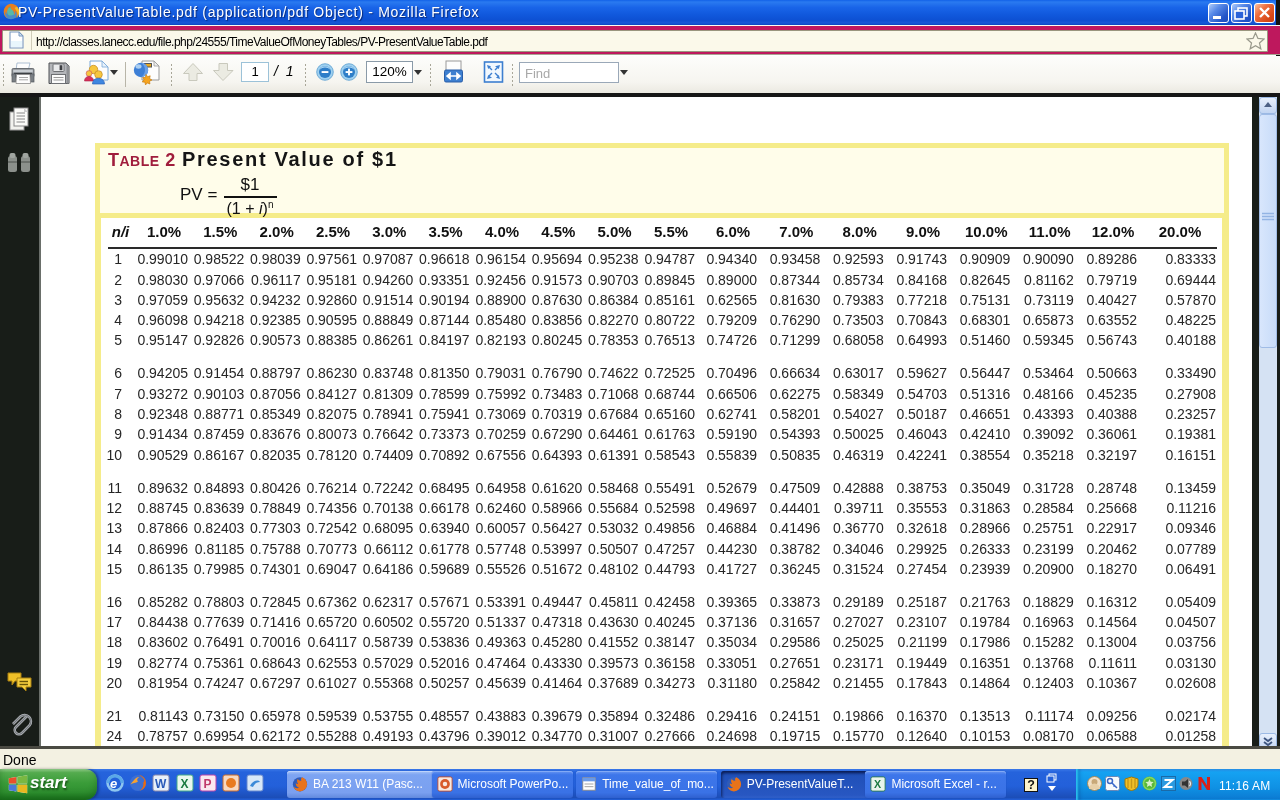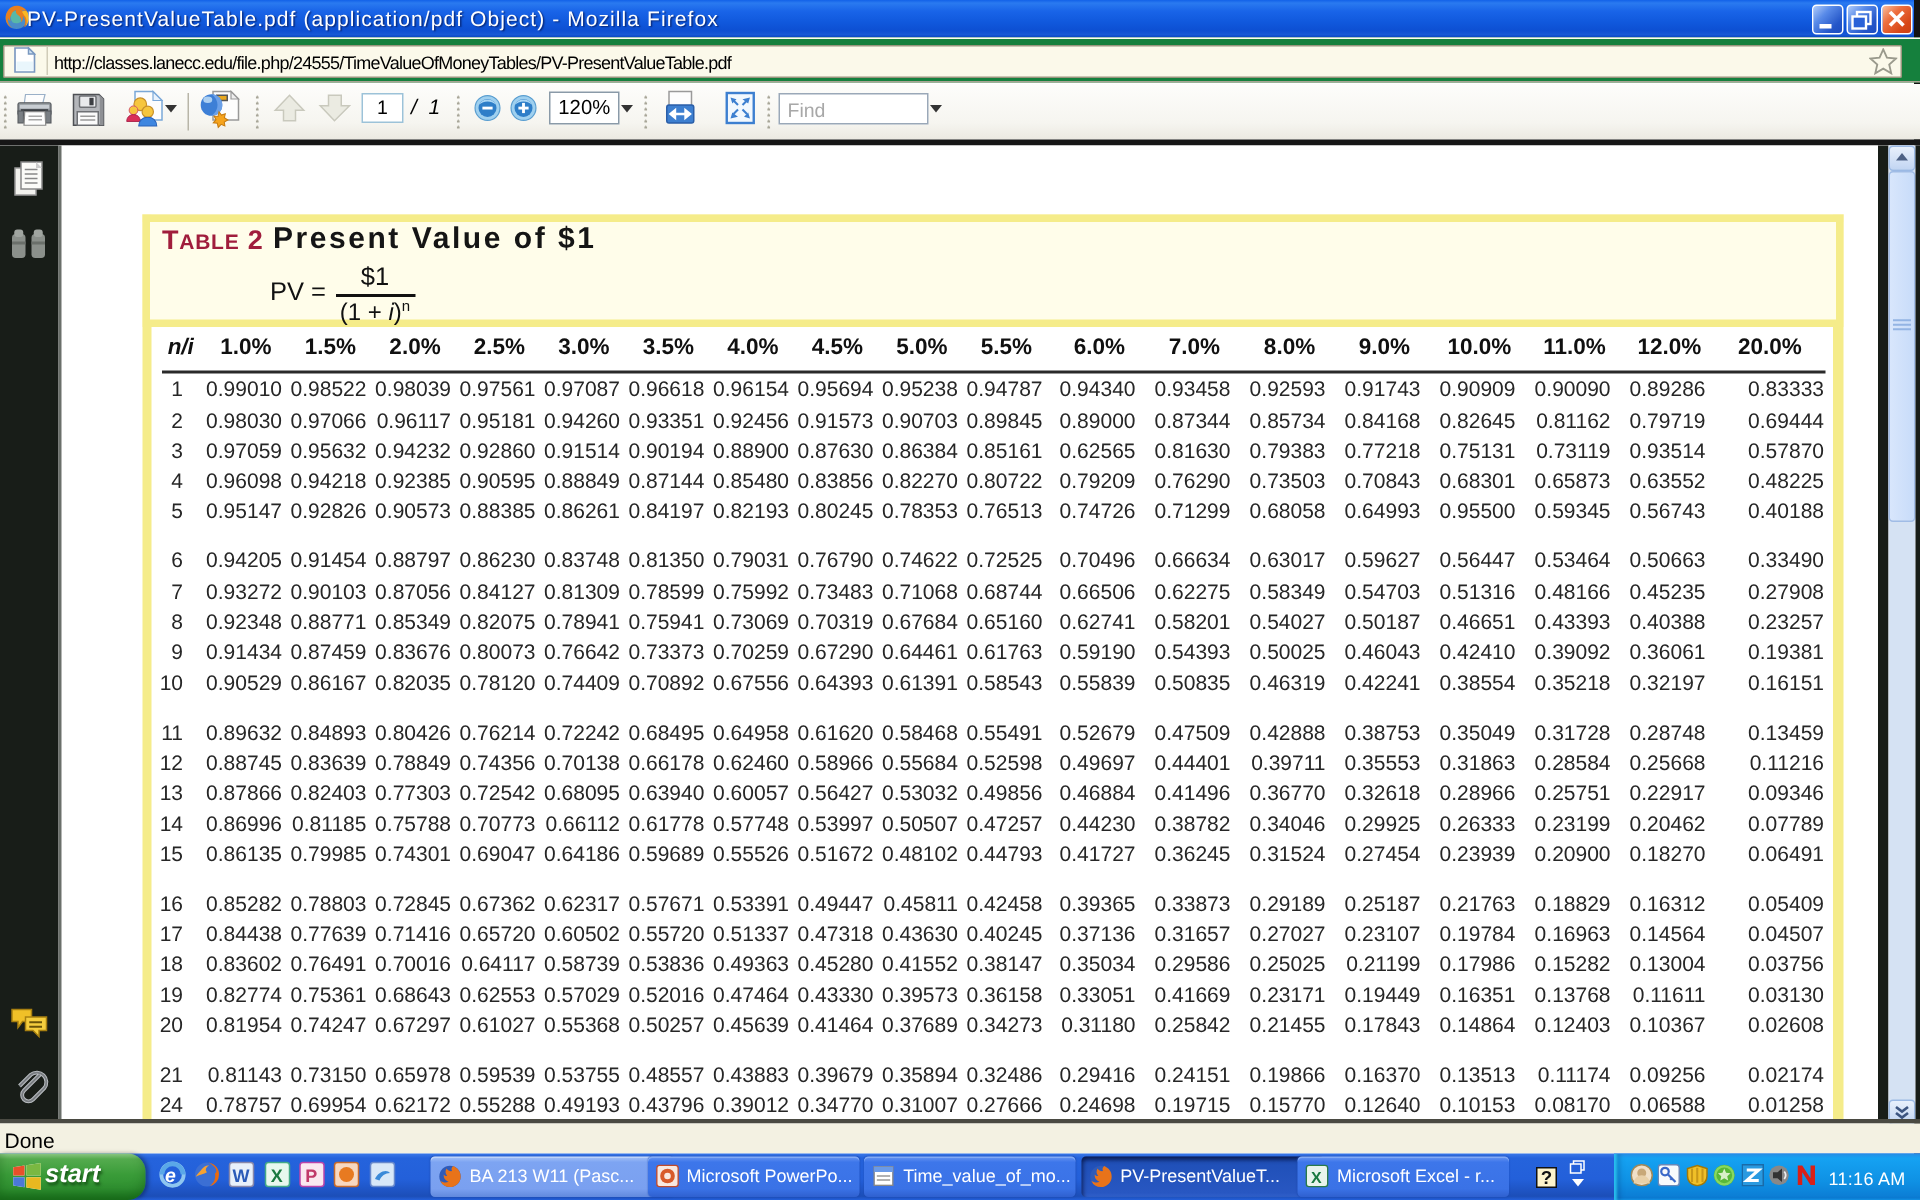--- a/index.html
+++ b/index.html
@@ -4,21 +4,21 @@
 html,body{width:1280px;height:800px;overflow:hidden;font-family:"Liberation Sans",sans-serif;position:relative;background:#fff}
 .abs{position:absolute}
 
 #titlebar{position:absolute;left:0;top:0;width:1280px;height:25px;background:linear-gradient(180deg,#1261e8 0%,#2a7af0 8%,#1964e8 30%,#1058dc 60%,#0d4fd2 82%,#1659d6 92%,#0a45c0 100%)}
 #titletext{position:absolute;left:18px;top:4px;font-size:14px;font-weight:normal;color:#fff;text-shadow:1px 1px 1px rgba(0,0,40,.55);letter-spacing:.72px}
 .winbtn{position:absolute;top:3px;width:21px;height:20px;border:1px solid #fff;border-radius:3px;color:#fff}
 #btnmin{left:1208px;background:linear-gradient(135deg,#b0ccfa 0%,#588ae8 35%,#2456c8 75%,#1c4cc0 100%)}
 #btnmax{left:1231px;background:linear-gradient(135deg,#b0ccfa 0%,#588ae8 35%,#2456c8 75%,#1c4cc0 100%)}
 #btncls{left:1254px;background:linear-gradient(135deg,#f8c0a0 0%,#ee7040 35%,#d84818 75%,#cc4012 100%)}
 
-#urlbar{position:absolute;left:0;top:25px;width:1280px;height:30px;background:#15803d;border-top:1px solid #fdfdf2;border-bottom:1px solid #a9a593}
+#urlbar{position:absolute;left:0;top:25px;width:1280px;height:30px;background:#be185d;border-top:1px solid #fdfdf2;border-bottom:1px solid #a9a593}
 #urlinput{position:absolute;left:2px;top:4px;width:1266px;height:22px;background:#fbf9ea;border:1px solid #9a967e;border-radius:1px}
 #urltext{position:absolute;left:33px;top:4px;font-size:12px;letter-spacing:-.5px;color:#000}
 
 #pdftoolbar{position:absolute;left:0;top:56px;width:1280px;height:37px;background:linear-gradient(180deg,#fdfdfb 0%,#f6f5f0 70%,#ebe9e1 100%)}
 #border-under-toolbar{position:absolute;left:0;top:93px;width:1280px;height:4px;background:#161616}
 .tsep{position:absolute;top:62px;height:25px;width:1px;background:#b8b5a8}
 .tgrip{position:absolute;top:63px;height:24px;width:3px;background-image:radial-gradient(circle,#a8a698 1px,transparent 1px);background-size:3px 4px}
 
 #content{position:absolute;left:0;top:97px;width:1280px;height:650px;background:#fff}
 #sidebar{position:absolute;left:0;top:97px;width:39px;height:650px;background:#181d18}
@@ -353,21 +353,21 @@
     <span class="c7">0.88900</span>
     <span class="c8">0.87630</span>
     <span class="c9">0.86384</span>
     <span class="c10">0.85161</span>
     <span class="c11">0.62565</span>
     <span class="c12">0.81630</span>
     <span class="c13">0.79383</span>
     <span class="c14">0.77218</span>
     <span class="c15">0.75131</span>
     <span class="c16">0.73119</span>
-    <span class="c17">0.93514</span>
+    <span class="c17">0.40427</span>
     <span class="c18">0.57870</span>
   </div>
 <div class="trow" style="top:310.1px">
     <span class="c0">4</span>
     <span class="c1">0.96098</span>
     <span class="c2">0.94218</span>
     <span class="c3">0.92385</span>
     <span class="c4">0.90595</span>
     <span class="c5">0.88849</span>
     <span class="c6">0.87144</span>
@@ -393,21 +393,21 @@
     <span class="c5">0.86261</span>
     <span class="c6">0.84197</span>
     <span class="c7">0.82193</span>
     <span class="c8">0.80245</span>
     <span class="c9">0.78353</span>
     <span class="c10">0.76513</span>
     <span class="c11">0.74726</span>
     <span class="c12">0.71299</span>
     <span class="c13">0.68058</span>
     <span class="c14">0.64993</span>
-    <span class="c15">0.95500</span>
+    <span class="c15">0.51460</span>
     <span class="c16">0.59345</span>
     <span class="c17">0.56743</span>
     <span class="c18">0.40188</span>
   </div>
 <div class="trow" style="top:363.4px">
     <span class="c0">6</span>
     <span class="c1">0.94205</span>
     <span class="c2">0.91454</span>
     <span class="c3">0.88797</span>
     <span class="c4">0.86230</span>
@@ -684,21 +684,21 @@
     <span class="c2">0.75361</span>
     <span class="c3">0.68643</span>
     <span class="c4">0.62553</span>
     <span class="c5">0.57029</span>
     <span class="c6">0.52016</span>
     <span class="c7">0.47464</span>
     <span class="c8">0.43330</span>
     <span class="c9">0.39573</span>
     <span class="c10">0.36158</span>
     <span class="c11">0.33051</span>
-    <span class="c12">0.41669</span>
+    <span class="c12">0.27651</span>
     <span class="c13">0.23171</span>
     <span class="c14">0.19449</span>
     <span class="c15">0.16351</span>
     <span class="c16">0.13768</span>
     <span class="c17">0.11611</span>
     <span class="c18">0.03130</span>
   </div>
 <div class="trow" style="top:673.0px">
     <span class="c0">20</span>
     <span class="c1">0.81954</span>

